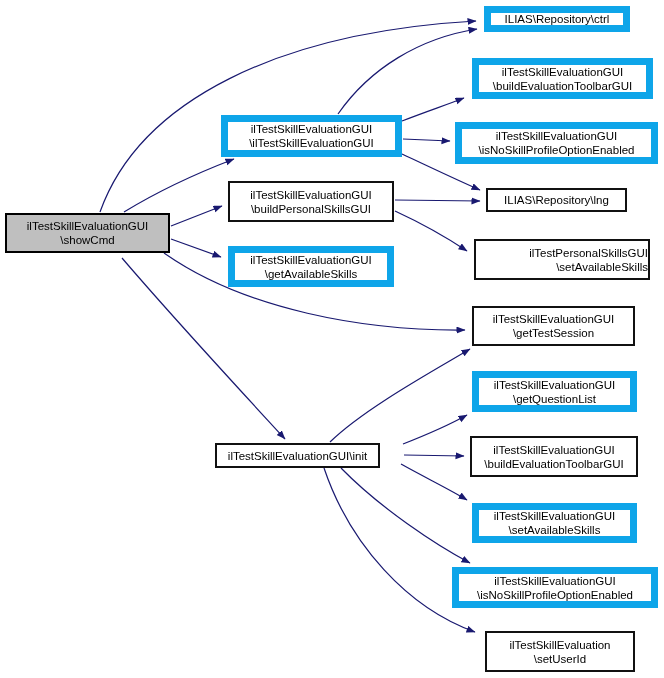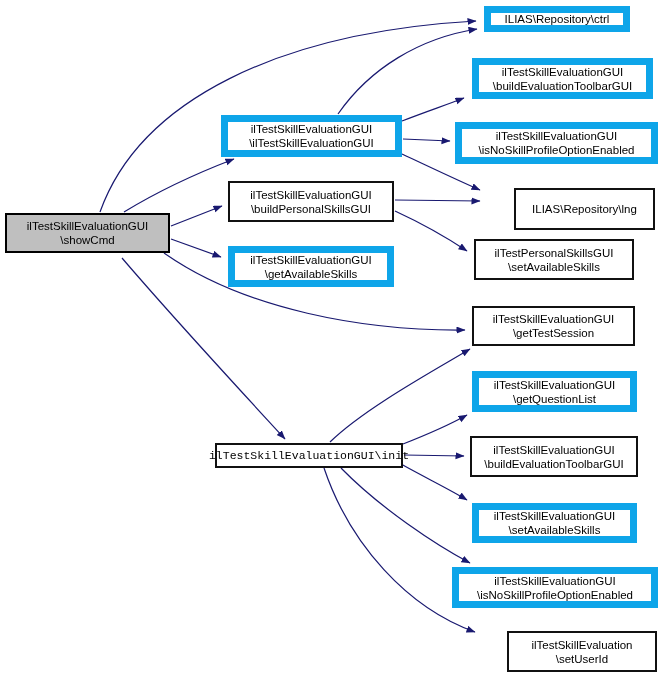--- a/index.html
+++ b/index.html
@@ -60,43 +60,43 @@
   <div class="node bold" style="left:228px;top:181px;width:166px;height:41px;">
     <span>ilTestSkillEvaluationGUI</span>
     <span>\buildPersonalSkillsGUI</span>
   </div>
 
   <div class="node" style="left:228px;top:246px;width:166px;height:41px;">
     <span>ilTestSkillEvaluationGUI</span>
     <span>\getAvailableSkills</span>
   </div>
 
-  <div class="node bold" style="left:215px;top:443px;width:188px;height:25px;font-family:Liberation Mono, monospace;">
+  <div class="node bold" style="left:215px;top:443px;width:165px;height:25px;">
     <span>ilTestSkillEvaluationGUI\init</span>
   </div>
 
   <div class="node" style="left:484px;top:6px;width:146px;height:26px;">
     <span>ILIAS\Repository\ctrl</span>
   </div>
 
   <div class="node" style="left:472px;top:58px;width:181px;height:41px;">
     <span>ilTestSkillEvaluationGUI</span>
     <span>\buildEvaluationToolbarGUI</span>
   </div>
 
   <div class="node" style="left:455px;top:122px;width:203px;height:42px;">
     <span>ilTestSkillEvaluationGUI</span>
     <span>\isNoSkillProfileOptionEnabled</span>
   </div>
 
-  <div class="node bold" style="left:486px;top:188px;width:141px;height:42px;margin-left:28px;">
+  <div class="node bold" style="left:486px;top:188px;width:141px;height:24px;">
     <span>ILIAS\Repository\lng</span>
   </div>
 
-  <div class="node bold" style="left:474px;top:239px;width:160px;height:41px;">
+  <div class="node bold" style="left:474px;top:239px;width:176px;height:41px;align-items:flex-end;">
     <span>ilTestPersonalSkillsGUI</span>
     <span>\setAvailableSkills</span>
   </div>
 
   <div class="node bold" style="left:472px;top:306px;width:163px;height:40px;">
     <span>ilTestSkillEvaluationGUI</span>
     <span>\getTestSession</span>
   </div>
 
   <div class="node" style="left:472px;top:371px;width:165px;height:41px;">
@@ -112,18 +112,18 @@
   <div class="node" style="left:472px;top:503px;width:165px;height:40px;">
     <span>ilTestSkillEvaluationGUI</span>
     <span>\setAvailableSkills</span>
   </div>
 
   <div class="node" style="left:452px;top:567px;width:206px;height:41px;">
     <span>ilTestSkillEvaluationGUI</span>
     <span>\isNoSkillProfileOptionEnabled</span>
   </div>
 
-  <div class="node bold" style="left:507px;top:631px;width:150px;height:41px;align-items:center;">
+  <div class="node bold" style="left:485px;top:631px;width:150px;height:41px;align-items:center;">
     <span>ilTestSkillEvaluation</span>
     <span>\setUserId</span>
   </div>
 
 </div>
 
 </body></html>

